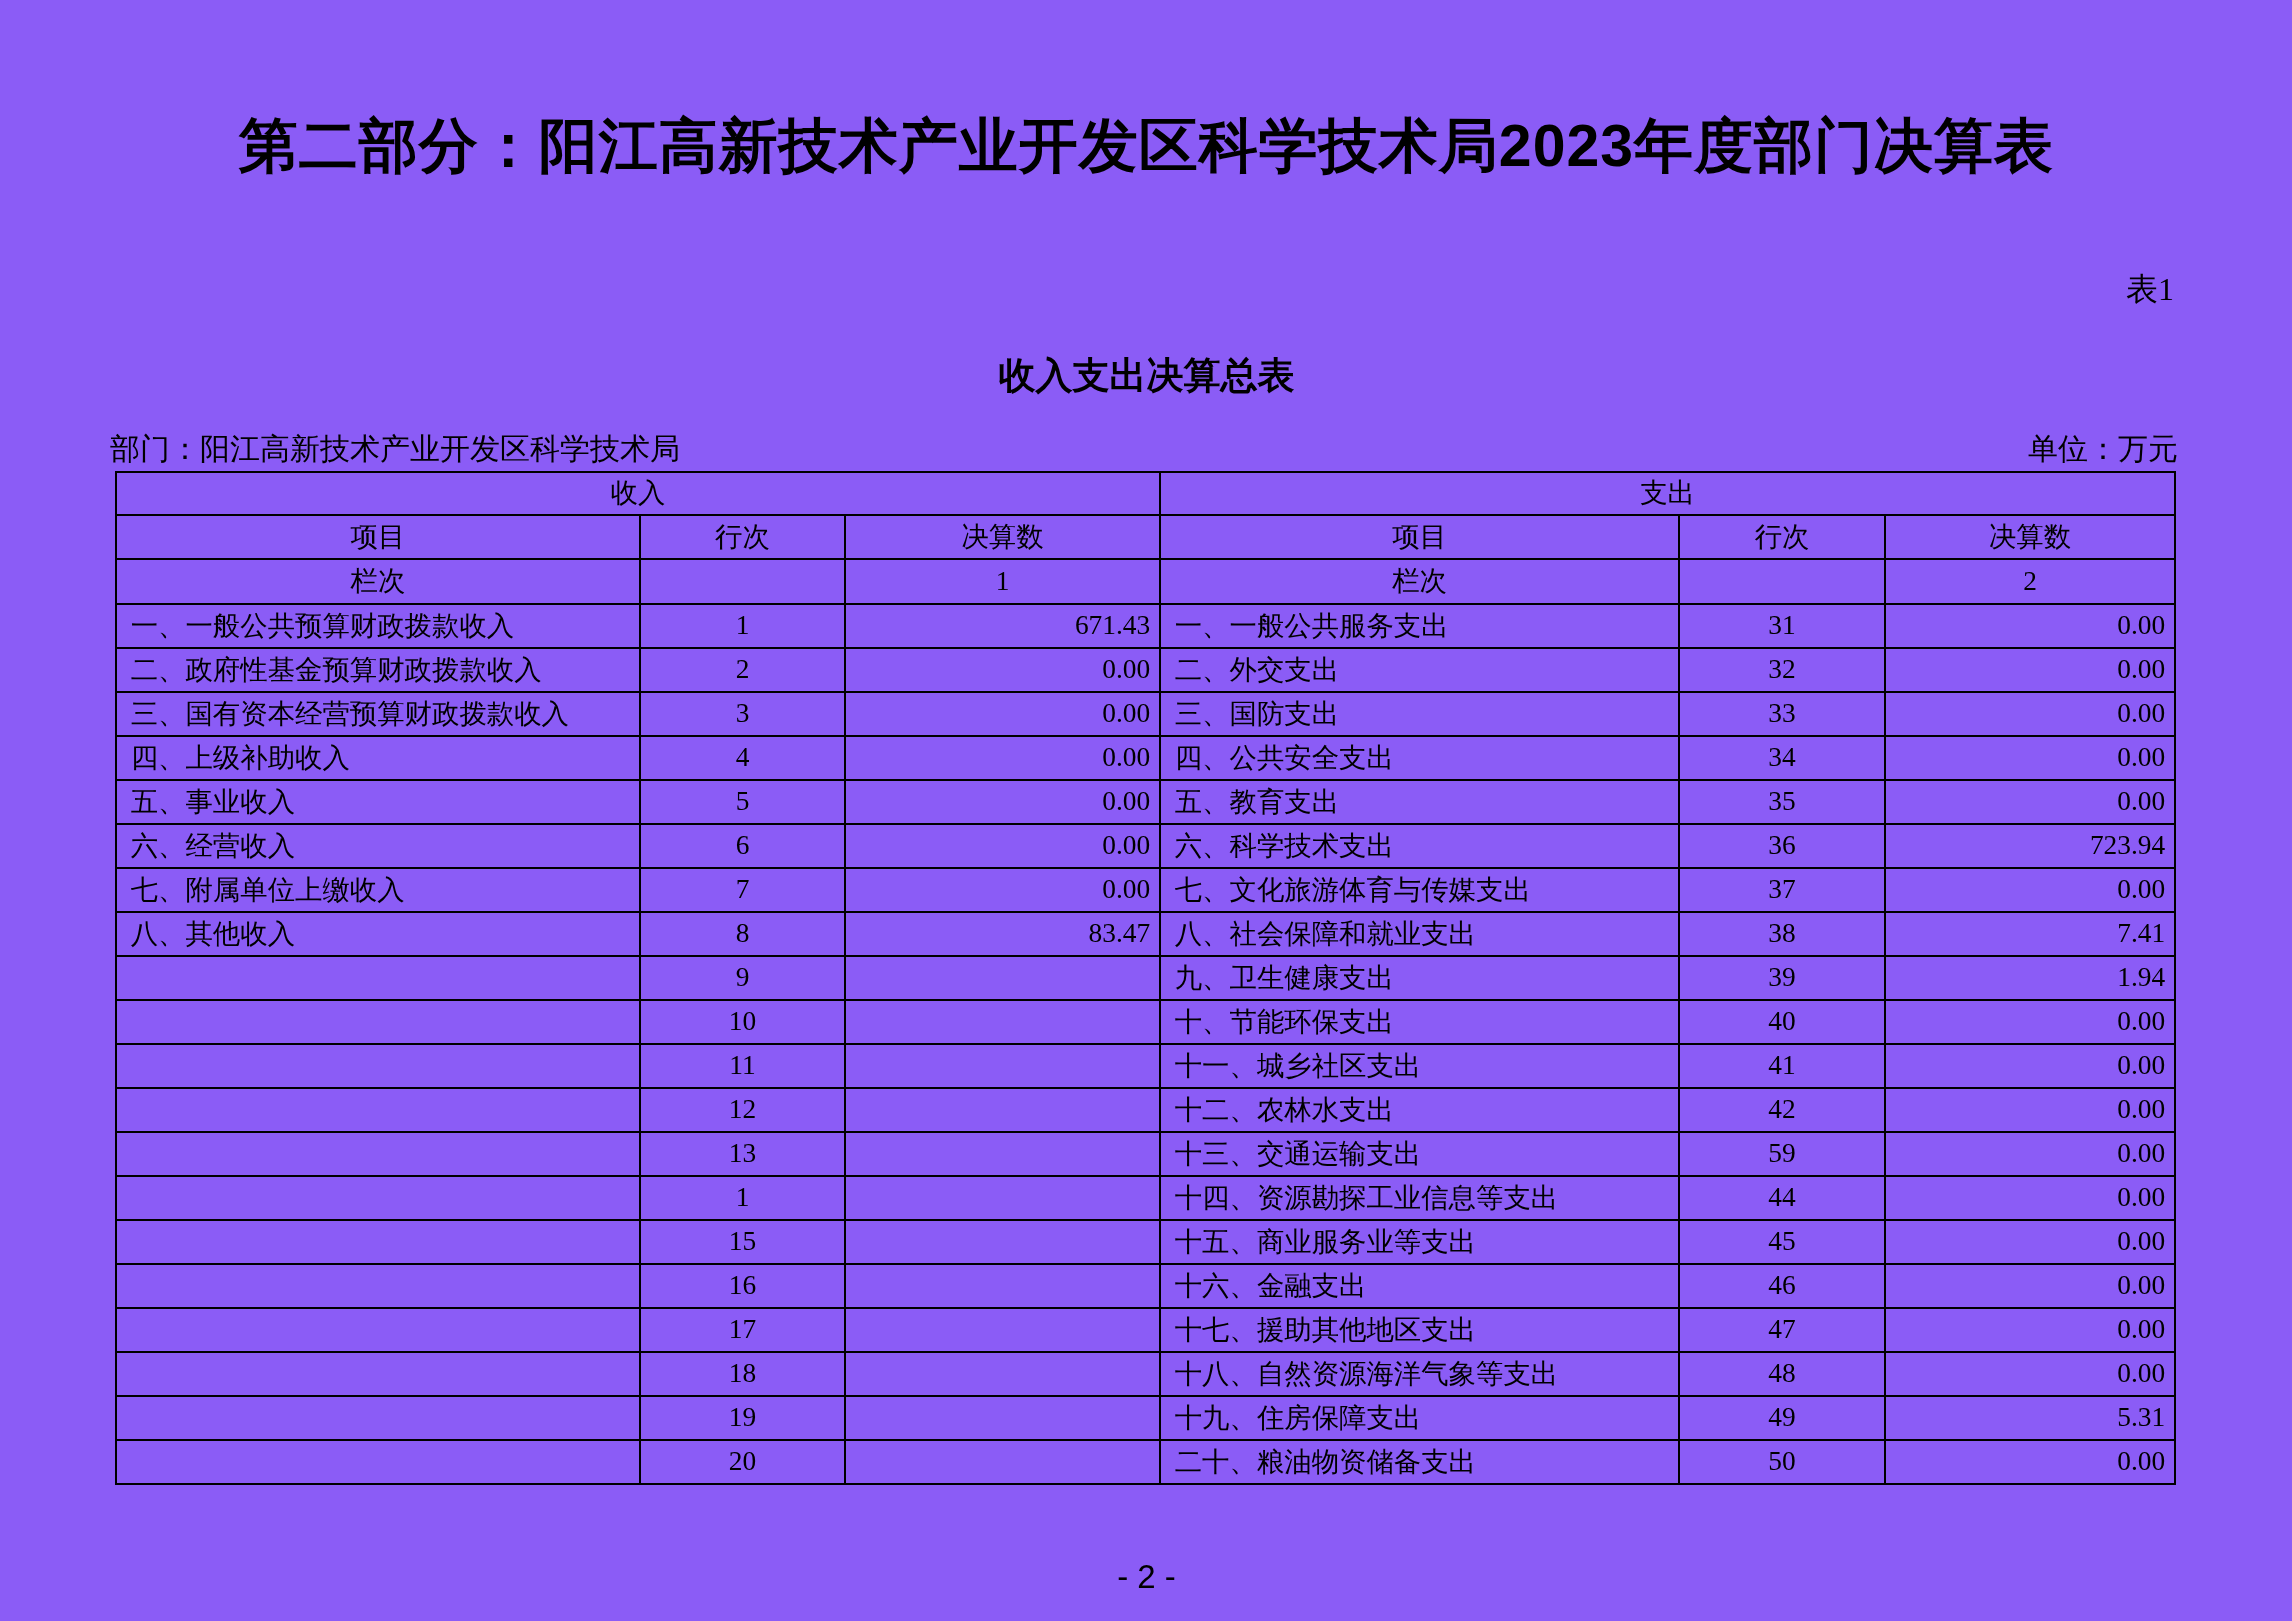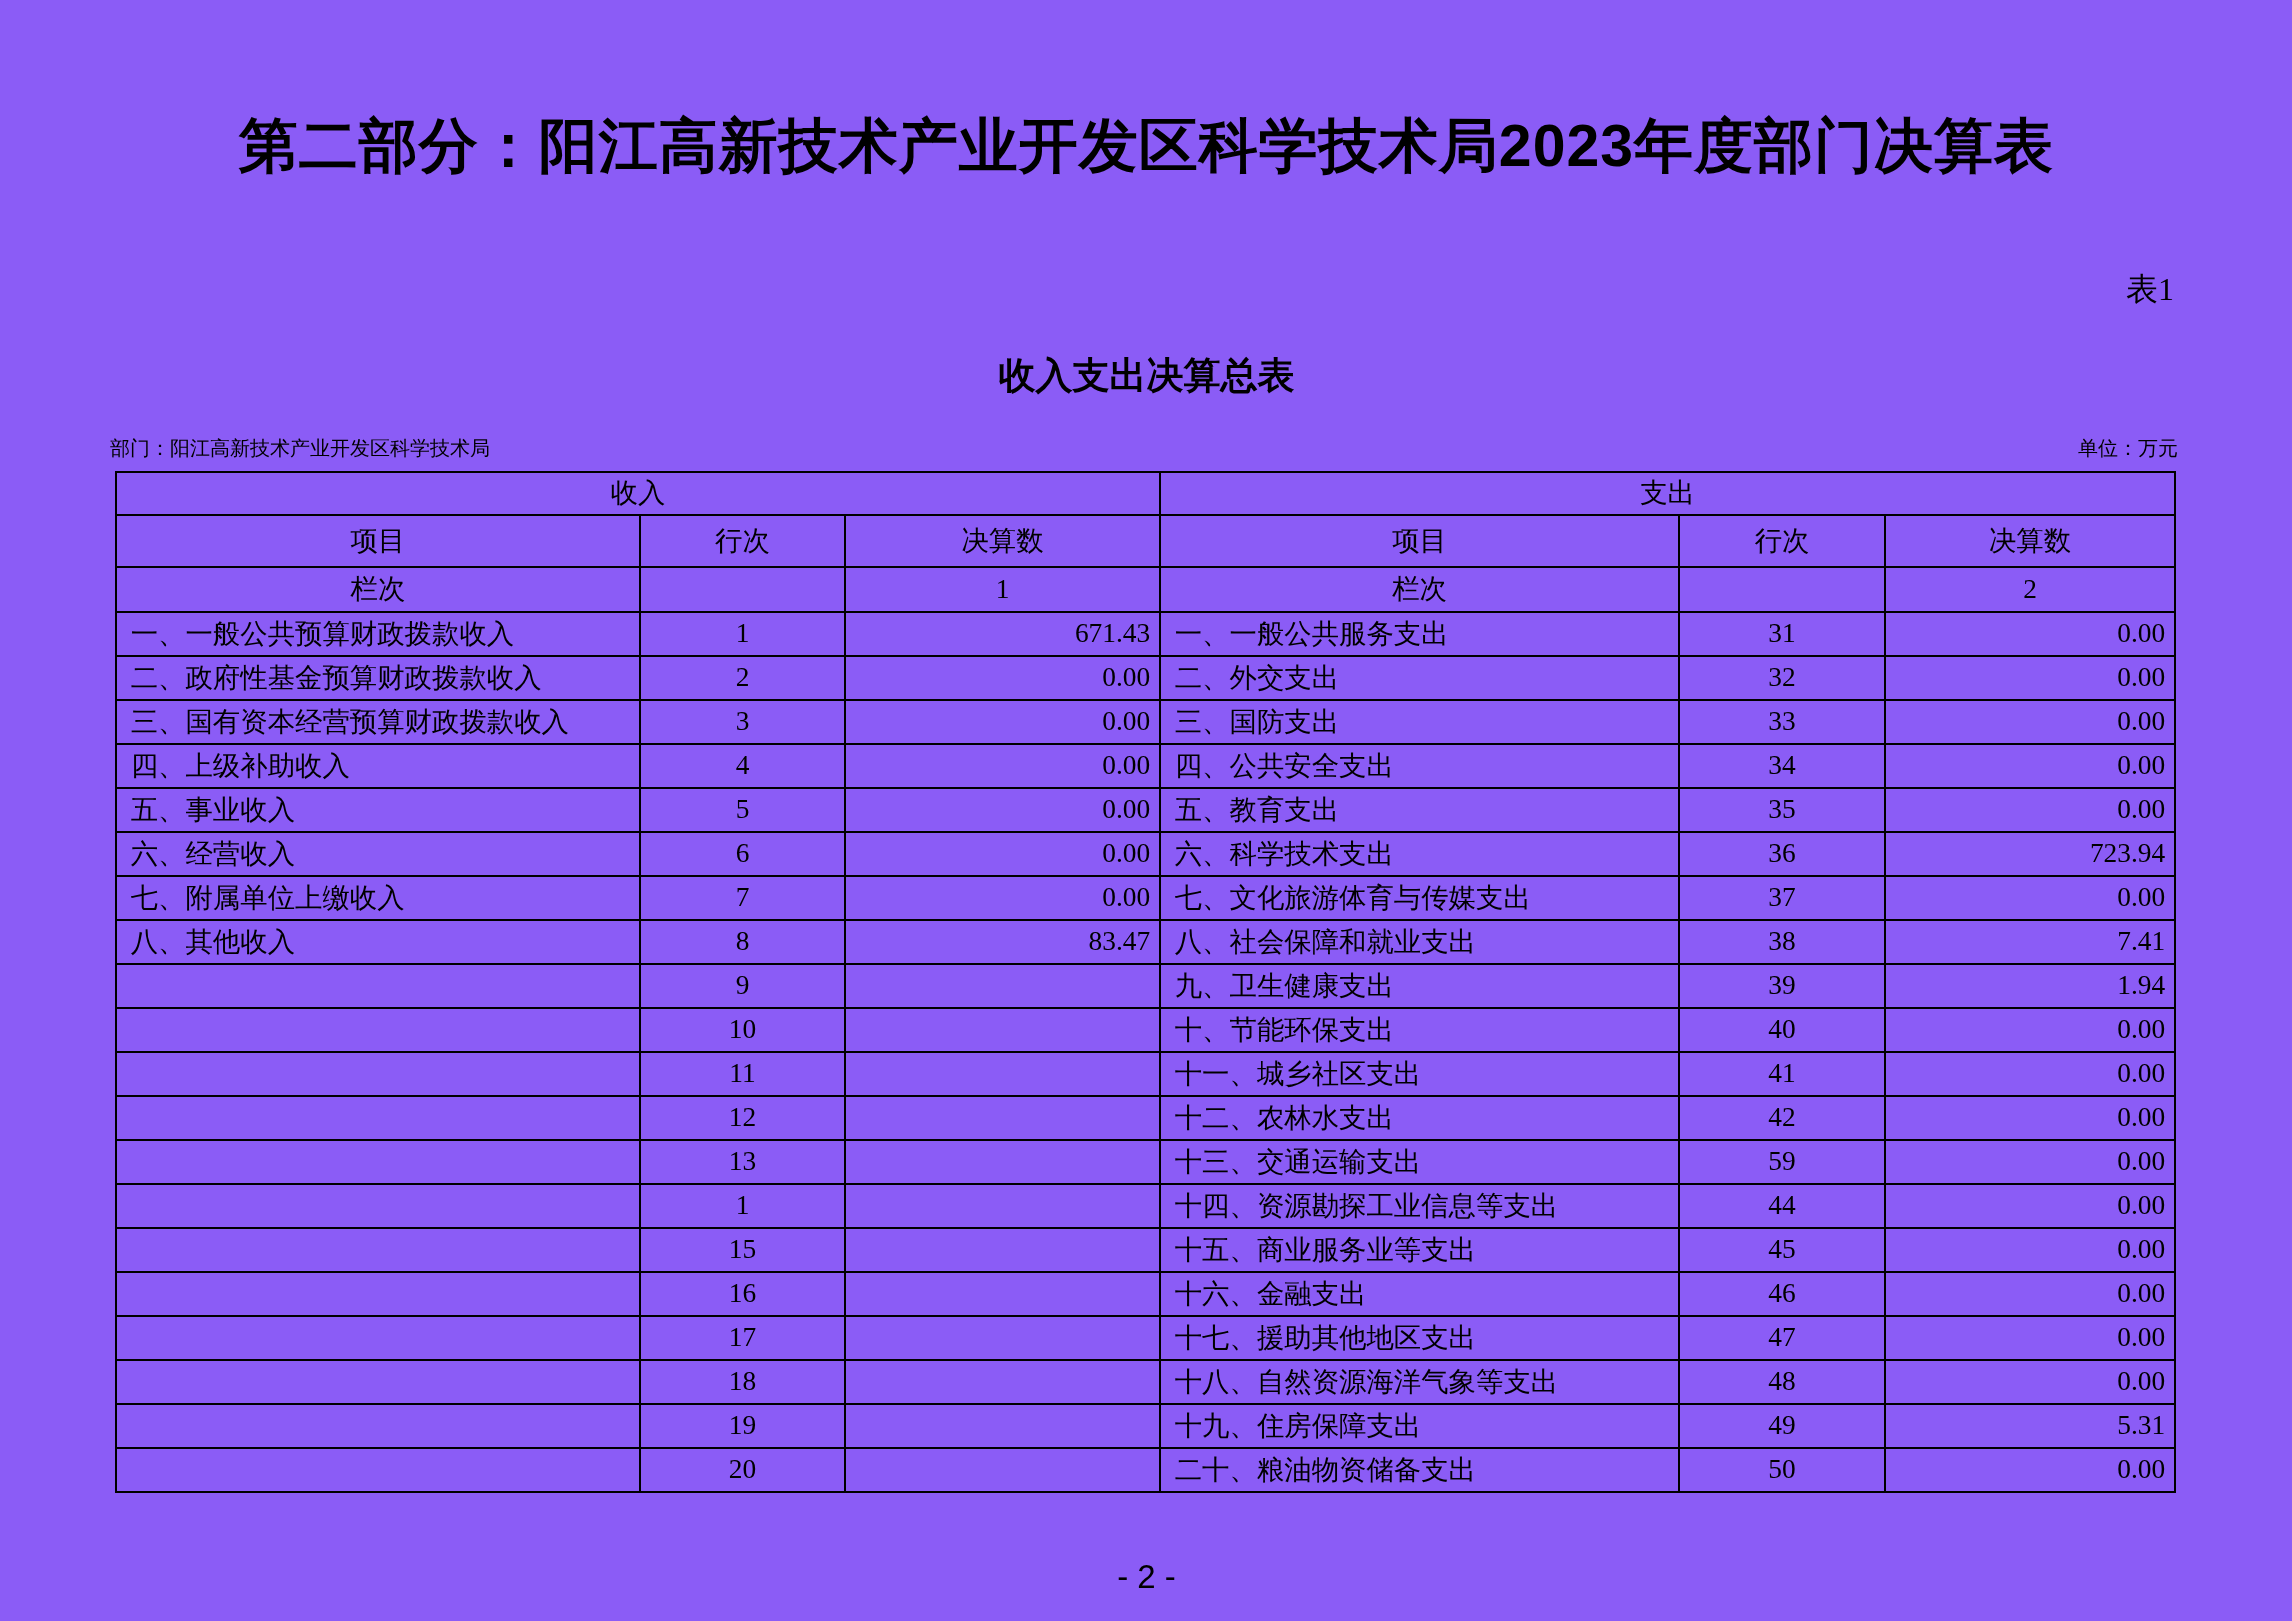--- a/index.html
+++ b/index.html
@@ -35,42 +35,42 @@
     text-align: center;
     font-weight: bold;
     font-size: 37px;
     line-height: 43px;
   }
   .meta-row {
     margin: 33px 115px 3.9px 110px;
     display: flex;
     justify-content: space-between;
     align-items: flex-end;
-    font-size: 20px;
+    font-size: 30px;
     line-height: 37px;
   }
   table.budget {
     margin-left: 115px;
     width: 2059px;
     border-collapse: collapse;
     table-layout: fixed;
     border: 2.9px solid #000;
   }
   table.budget td {
     border-left: 2px solid #000;
     border-right: 2px solid #000;
     border-top: 2.9px solid #000;
     border-bottom: 2.9px solid #000;
     font-size: 27.4px;
     overflow: hidden;
     white-space: nowrap;
     vertical-align: middle;
   }
   tr.h-section { height: 43px; }
-  tr.h-cols    { height: 52px; }
+  tr.h-cols    { height: 44px; }
   tr.h-lanci   { height: 45px; }
   tr.data-row  { height: 44px; }
   td.c-center { text-align: center; }
   td.c-item   { text-align: left;  padding-left: 13.7px; }
   td.c-line   { text-align: center; }
   td.c-val    { text-align: right; padding-right: 8.8px; }
   .footer {
     position: absolute;
     bottom: 25.5px;
     left: 0;

